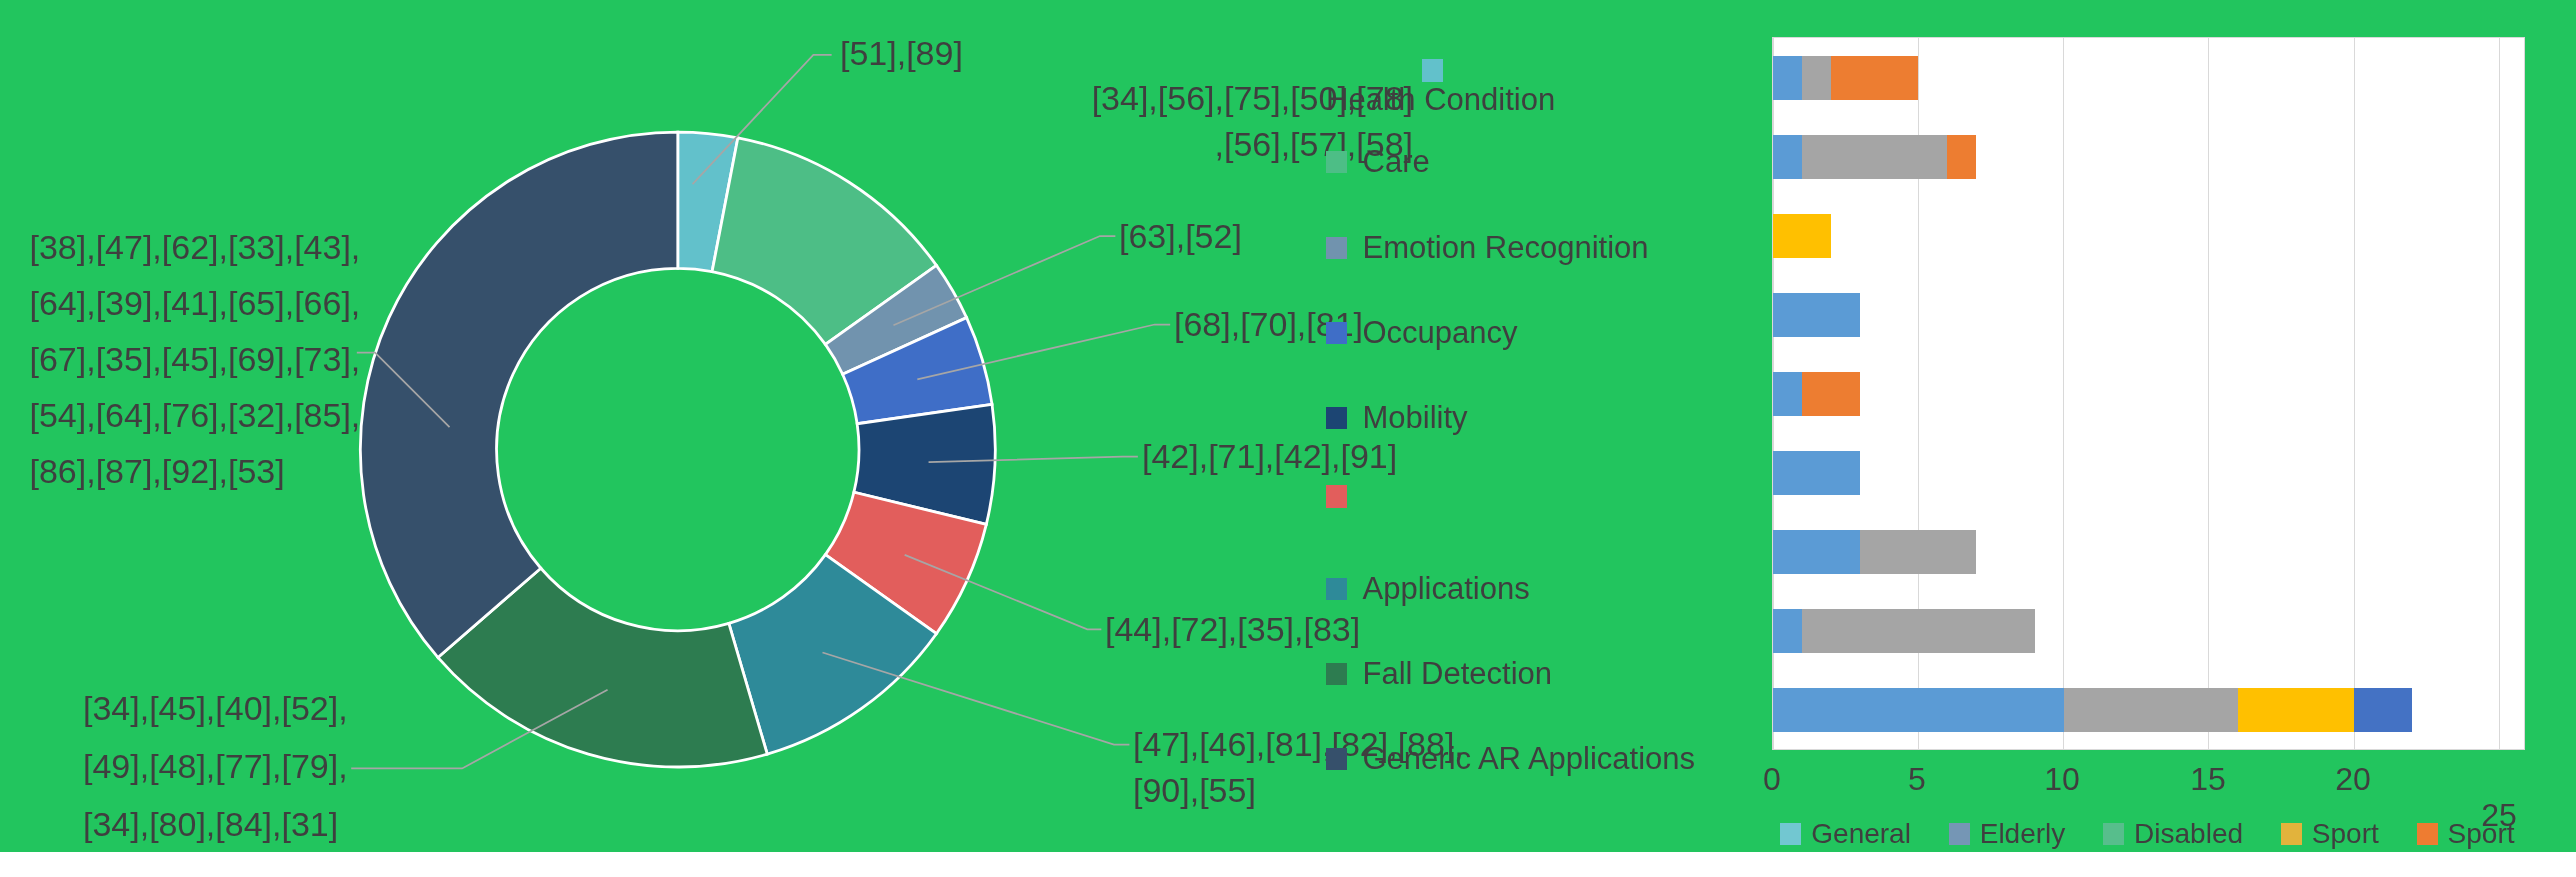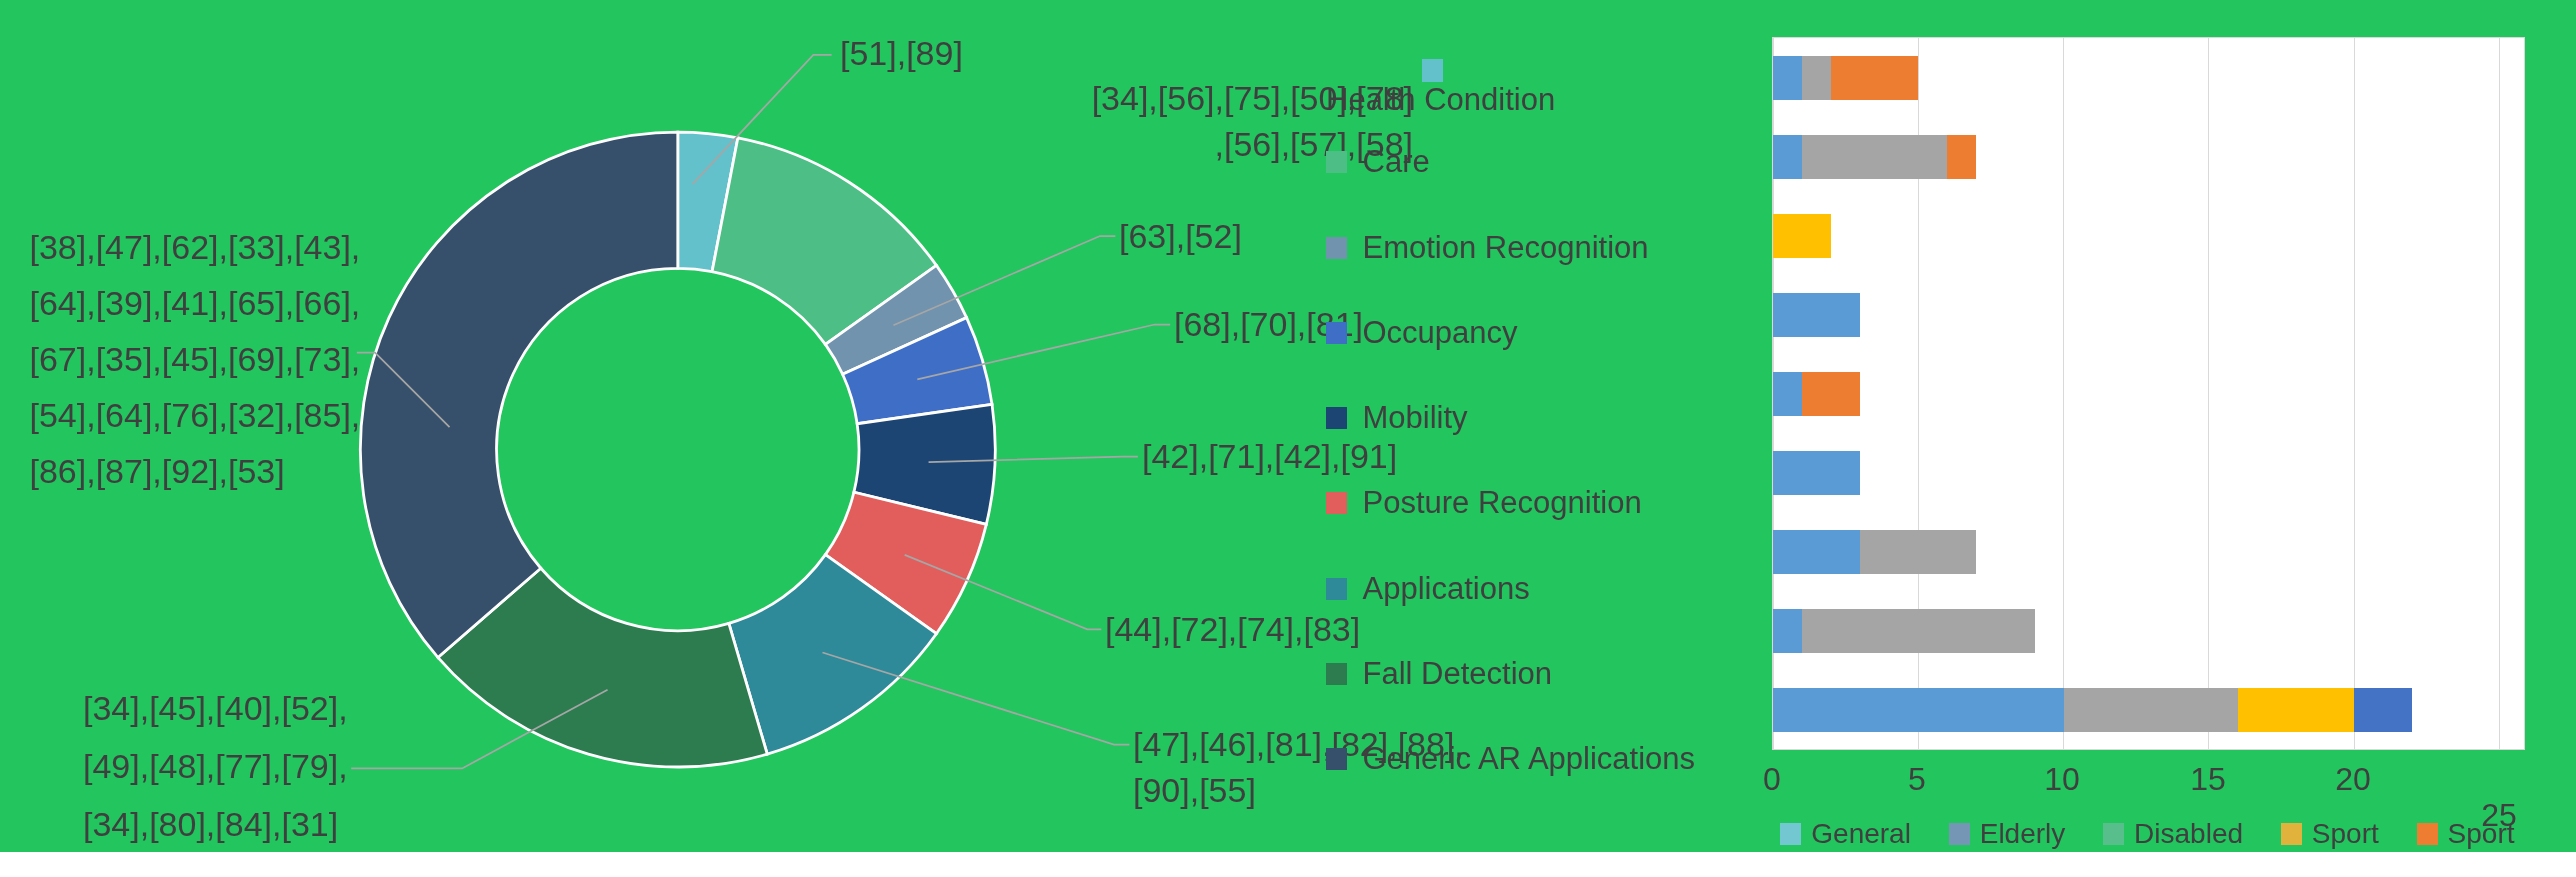--- a/index.html
+++ b/index.html
@@ -47,21 +47,21 @@
       <polyline points="865,982 658,1094 500,1094" fill="none" stroke="#A6A6A6" stroke-width="2.5"></polyline>
       <polyline points="640,608 534,502 508,502" fill="none" stroke="#A6A6A6" stroke-width="2.5"></polyline>
     </svg>
   <div id="cite-labels">
       <div class="cite-label" style="line-height: 46px; top: 29.5px; left: 840px;">[51],[89]</div>
       <div class="cite-label" style="line-height: 46px; top: 75px; right: 1163px; text-align: right;">[34],[56],[75],[50],[78]
 ,[56],[57],[58]</div>
       <div class="cite-label" style="line-height: 46px; top: 213px; left: 1119px;">[63],[52]</div>
       <div class="cite-label" style="line-height: 46px; top: 301px; left: 1174px;">[68],[70],[81]</div>
       <div class="cite-label" style="line-height: 46px; top: 433px; left: 1142px;">[42],[71],[42],[91]</div>
-      <div class="cite-label" style="line-height: 46px; top: 606px; left: 1105px;">[44],[72],[74],[83]</div>
+      <div class="cite-label" style="line-height: 46px; top: 606px; left: 1105px;">[44],[72],[35],[83]</div>
       <div class="cite-label" style="line-height: 46px; top: 721px; left: 1133px;">[47],[46],[81],[82],[88],
 [90],[55]</div>
       <div class="cite-label" style="line-height: 58px; top: 679px; left: 83px;">[34],[45],[40],[52],
 [49],[48],[77],[79],
 [34],[80],[84],[31]</div>
       <div class="cite-label" style="line-height: 56px; top: 219px; left: 29.5px;">[38],[47],[62],[33],[43],
 [64],[39],[41],[65],[66],
 [67],[35],[45],[69],[73],
 [54],[64],[76],[32],[85],
 [86],[87],[92],[53]</div>
@@ -82,21 +82,20 @@
       <div class="mid-legend-item" style="left: 1326px; top: 315px;">
         <div class="swatch" style="background: rgb(63, 110, 199);"></div>
         <div class="lbl">Occupancy</div>
       </div>
       <div class="mid-legend-item" style="left: 1326px; top: 400px;">
         <div class="swatch" style="background: rgb(28, 69, 115);"></div>
         <div class="lbl">Mobility</div>
       </div>
       <div class="mid-legend-item" style="left: 1326px; top: 485px;">
         <div class="swatch" style="background: rgb(226, 94, 92);"></div>
-        <div class="lbl">Posture Recognition</div>
       </div>
       <div class="mid-legend-item" style="left: 1326px; top: 571px;">
         <div class="swatch" style="background: rgb(46, 138, 153);"></div>
         <div class="lbl">Applications</div>
       </div>
       <div class="mid-legend-item" style="left: 1326px; top: 656px;">
         <div class="swatch" style="background: rgb(45, 124, 80);"></div>
         <div class="lbl">Fall Detection</div>
       </div>
       <div class="mid-legend-item" style="left: 1326px; top: 741px;">

